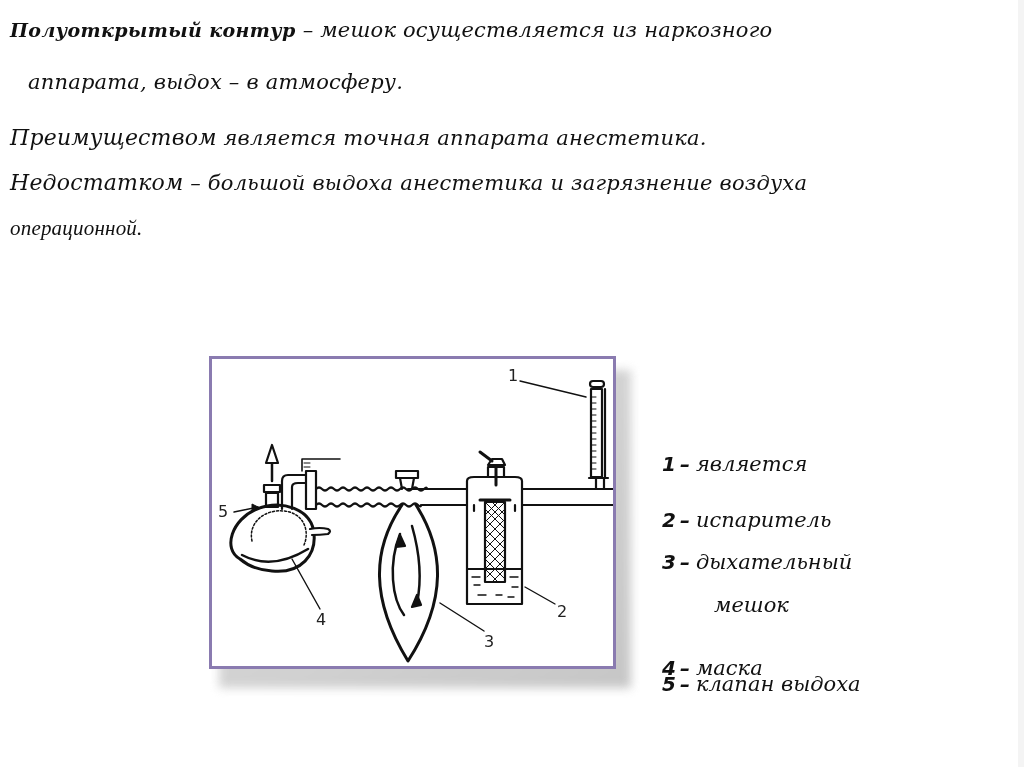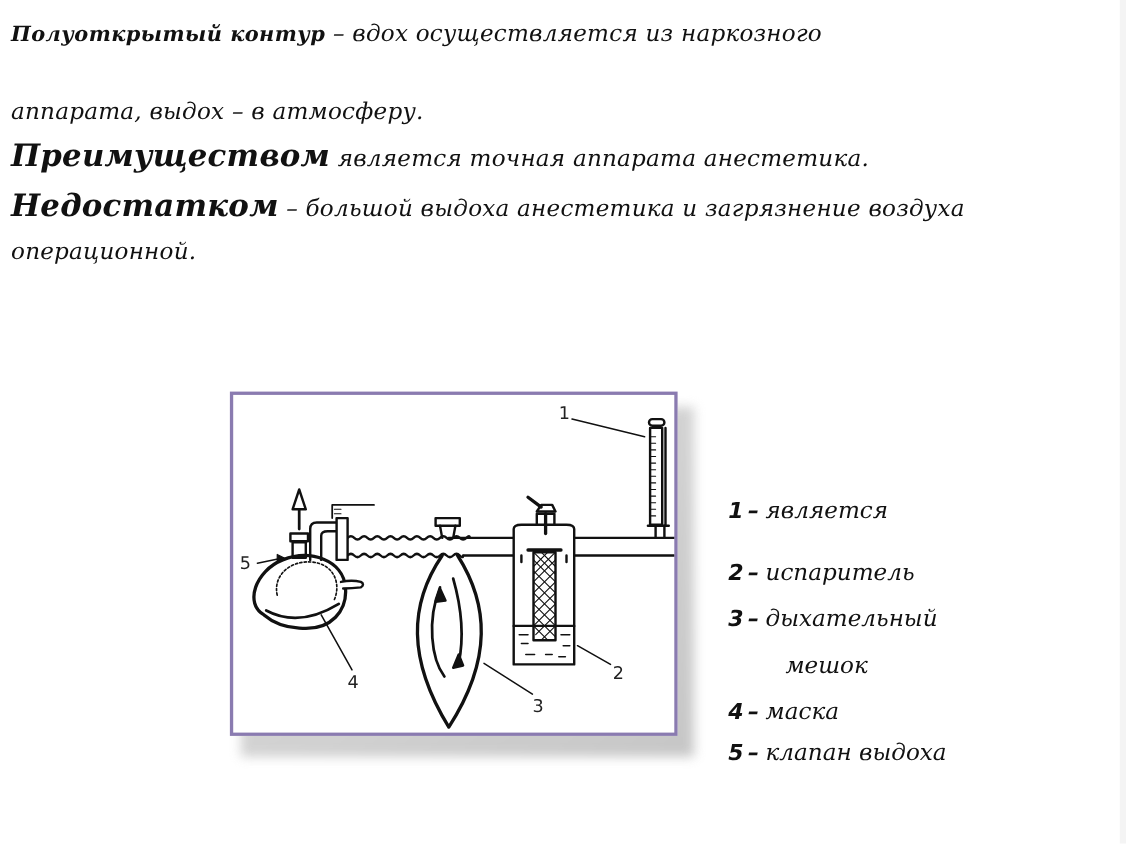--- a/index.html
+++ b/index.html
@@ -15,26 +15,26 @@
     }
     .text-block {
       position: absolute; left: 10px; top: 18px; width: 990px;
     }
     .line {
       position: absolute; left: 0; white-space: nowrap;
       font-style: italic; font-size: 21px; letter-spacing: 0.2px;
     }
     .title-bold { font-size: 19px; font-weight: bold; font-style: italic; letter-spacing: 0.4px; }
     .l1 { top: 0px; }
-    .l2 { top: 71px; }
+    .l2 { top: 52px; margin-left: 18px; }
     .l3 { top: 107px; }
     .l4 { top: 152px; }
-    .l5 { top: 198px; }
+    .l5 { top: 198px; font-family: Liberation Serif, serif; }
     .l1 .rest { font-size: 21px; }
-    .bold-lead { font-weight: bold; font-size: 28px; }
+    .bold-lead { font-weight: normal; font-size: 22px; }
 
     .figure-wrap {
       position: absolute; left: 209px; top: 356px; width: 407px; height: 313px;
     }
     .figure-shadow {
       position: absolute; left: 10px; top: 14px; width: 412px; height: 318px;
       background: linear-gradient(to bottom right, #d9d9d9, #bdbdbd);
       filter: blur(5px); opacity: 0.85;
     }
     .figure-frame {
@@ -56,31 +56,31 @@
       font-style: italic; font-weight: bold; font-size: 20px;
     }
     .legend-dash {
       font-family: "DejaVu Sans", "Liberation Sans", sans-serif;
       font-weight: bold; font-size: 20px; margin: 0 6px 0 4px;
     }
     .li1 { top: 0px; }
     .li2 { top: 56px; }
     .li3 { top: 98px; }
     .li3b { top: 141px; left: 52px; text-align: right; }
-    .li4 { top: 183px; }
+    .li4 { top: 204px; }
     .li5 { top: 220px; }
   </style>
 </head>
 <body>
 
 <div class="right-edge"></div>
 
 <div class="text-block">
   <div class="line l1">
-    <span class="title-bold">Полуоткрытый контур</span><span class="rest"> – </span><span class="rest">вдох  осуществляется из наркозного</span>
+    <span class="title-bold">Полуоткрытый контур</span><span class="rest"> – </span><span class="rest">мешок  осуществляется из наркозного</span>
   </div>
   <div class="line l2">аппарата, выдох – в атмосферу.</div>
   <div class="line l3">
     <span class="bold-lead">Преимуществом</span><span> является точная аппарата анестетика.</span>
   </div>
   <div class="line l4">
     <span class="bold-lead">Недостатком</span><span> – большой выдоха анестетика и загрязнение воздуха</span>
   </div>
   <div class="line l5">операционной.</div>
 </div>

